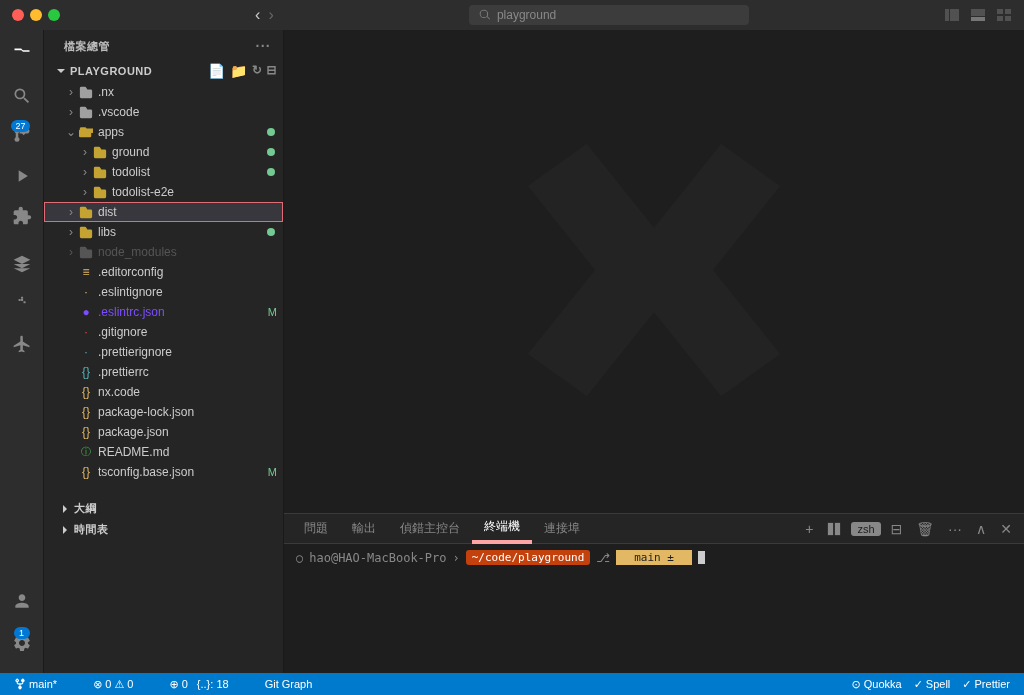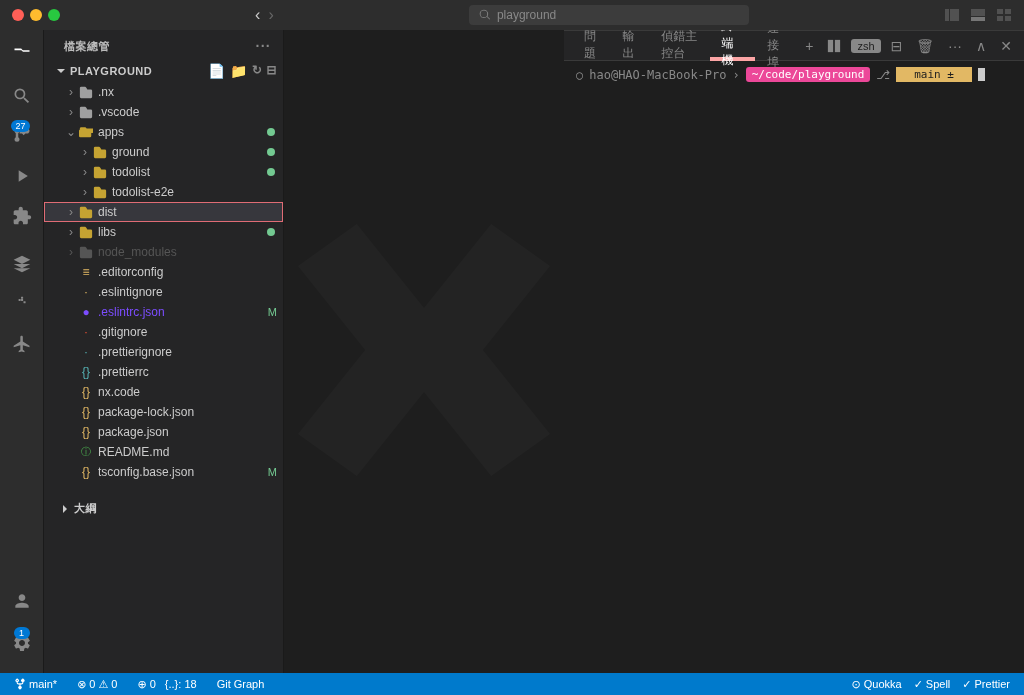--- a/index.html
+++ b/index.html
@@ -258,21 +258,21 @@
     .tree-item-outlined {
       outline: 1px solid #e06c75;
       outline-offset: -1px;
     }
 
     
     .editor-area {
       flex: 1;
       background: #1e1e1e;
       display: flex;
-      flex-direction: row;
+      flex-direction: column;
       overflow: hidden;
     }
     .editor-main {
       flex: 1;
       display: flex;
       align-items: center;
       justify-content: center;
       background: #1e1e1e;
     }
     .vscode-logo {
@@ -335,21 +335,21 @@
       overflow: auto;
     }
     .terminal-line {
       display: flex;
       align-items: center;
       gap: 6px;
       margin-bottom: 2px;
     }
     .terminal-user { color: #888; }
     .terminal-path {
-      background: #ec4899;
+      background: #c2410c;
       color: #fff;
       padding: 1px 6px;
       border-radius: 3px;
       font-size: 11px;
     }
     .terminal-branch {
       background: #e2b864;
       color: #1e1e1e;
       padding: 1px 18px;
       border-radius: 0;
@@ -371,21 +371,21 @@
       align-items: center;
       padding: 0 8px;
       flex-shrink: 0;
       color: #fff;
       font-size: 11px;
       gap: 0;
     }
     .statusbar-left {
       display: flex;
       align-items: center;
-      gap: 8px;
+      gap: 24px;
     }
     .statusbar-item {
       display: flex;
       align-items: center;
       gap: 3px;
       padding: 0 6px;
       height: 22px;
       cursor: pointer;
       white-space: nowrap;
     }
@@ -695,20 +695,26 @@
         <span class="tree-mod">M</span>
       </div>
 
       <div style="margin-top:16px;">
         <div class="outline-item">
           <svg width="10" height="10" viewBox="0 0 10 10" fill="currentColor">
               <path d="M3 1l4 4-4 4z"></path>
             </svg>
           <span>大綱</span>
         </div>
+        <div class="outline-item">
+          <svg width="10" height="10" viewBox="0 0 10 10" fill="currentColor">
+              <path d="M3 1l4 4-4 4z"></path>
+            </svg>
+          <span>時間表</span>
+        </div>
       </div>
     </div>
   </div>
 
   <div class="editor-area">
 
     <div class="editor-main">
 
       <div class="vscode-logo">
         <svg width="280" height="280" viewBox="0 0 100 100" fill="none">

